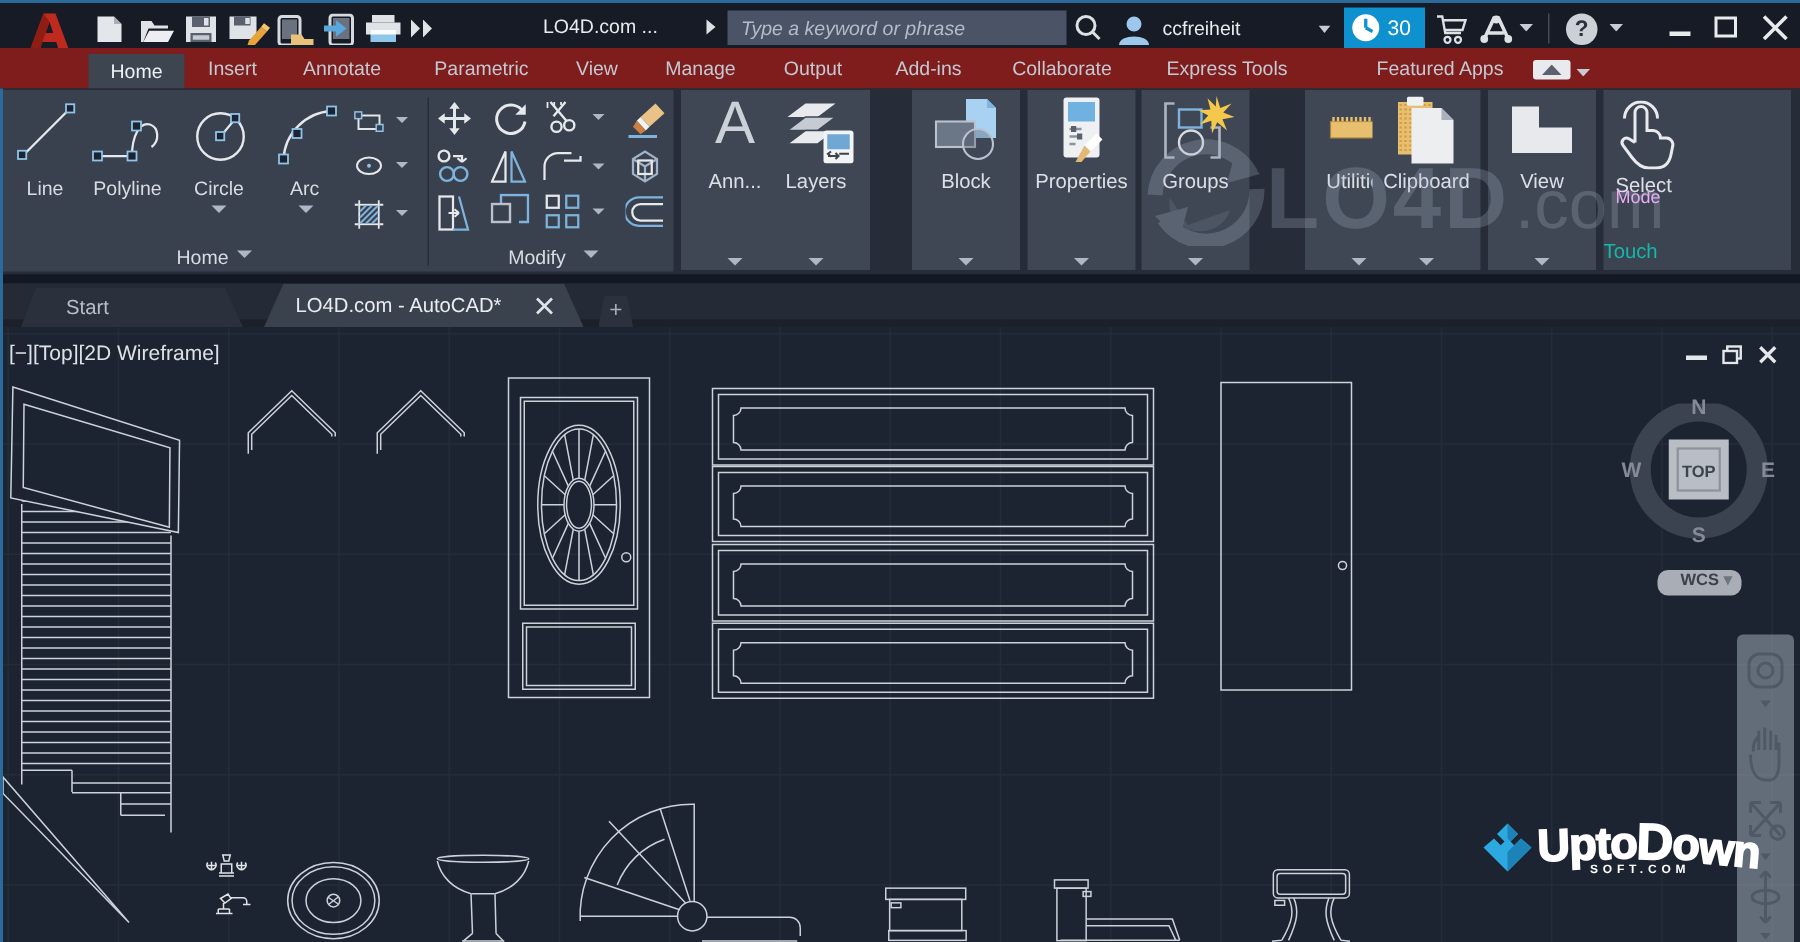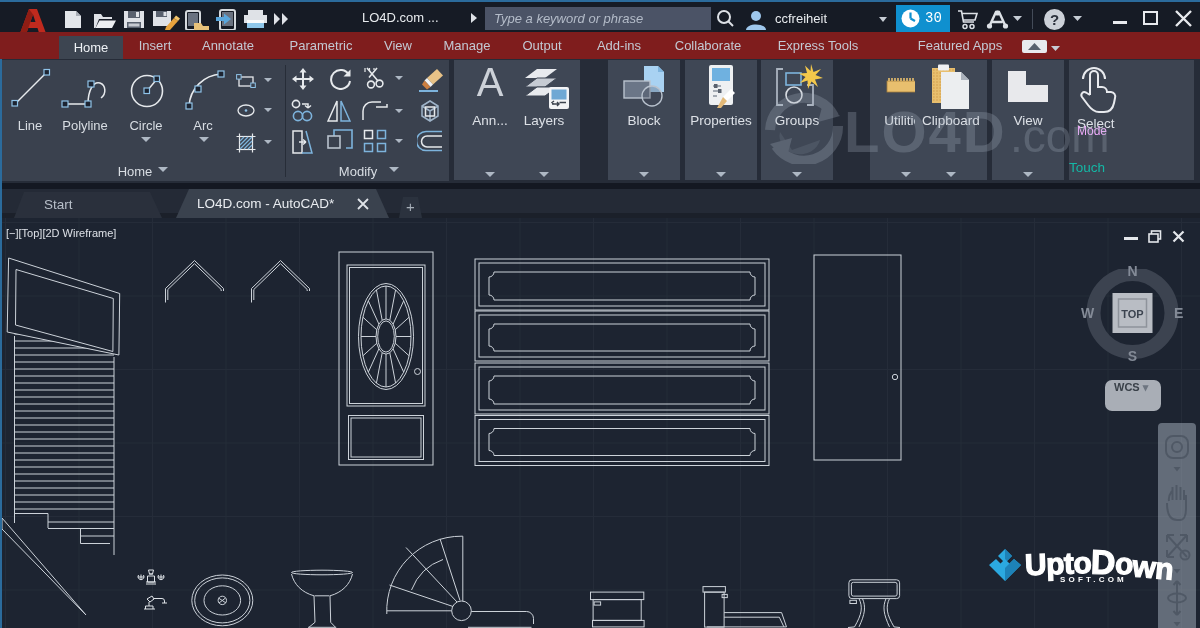--- a/index.html
+++ b/index.html
@@ -4,42 +4,42 @@
 <style>
 * { margin:0; padding:0; box-sizing:border-box; }
 html,body { width:1200px; height:628px; overflow:hidden; background:#1d2431; font-family:"Liberation Sans",sans-serif; }
 #app { position:relative; width:1200px; height:628px; overflow:hidden; }
 .abs { position:absolute; }
 
 #titlebar { position:absolute; left:0; top:0; width:1200px; height:32px; background:#161b25; border-top:2px solid #2b6b9c; }
 .ttxt { position:absolute; color:#e8ebee; font-size:13px; }
 #searchbox { position:absolute; left:485px; top:5px; width:226px; height:23px; background:#4b5366; color:#b4bcc9; font-style:italic; font-size:13px; line-height:23px; padding-left:9px; }
 #clockbadge { position:absolute; left:896px; top:3px; width:54px; height:27px; background:#0f90cf; }
-#clockbadge span { position:absolute; left:29px; top:5px; color:#fff; font-size:14px;font-family:Liberation Mono, monospace; }
+#clockbadge span { position:absolute; left:29px; top:5px; color:#fff; font-size:14px; }
 
 #tabrow { position:absolute; left:0; top:32px; width:1200px; height:27px; background:#7f1d1d; }
 .rtab { position:absolute; top:0; height:27px; line-height:27px; color:#c3c9d3; font-size:13px; text-align:center; }
 #hometab { position:absolute; left:59px; top:4px; width:64px; height:23px; background:#3d4551; color:#eef1f5; font-size:13px; line-height:23px; text-align:center; }
 
 #ribbon { position:absolute; left:0; top:59px; width:1200px; height:124px; background:#262c38; }
 #drawmod { position:absolute; left:0; top:1px; width:449px; height:121px; background:#3a414e; }
 #dmdiv { position:absolute; left:285px; top:6px; width:1px; height:112px; background:#272d38; }
 .panel { position:absolute; top:1px; width:72px; height:120px; background:#3f4755; }
 .plabel { position:absolute; width:100%; text-align:center; top:53px; color:#dce0e6; font-size:13.5px; }
 .pcaret { position:absolute; left:50%; margin-left:-5px; top:112px; width:0; height:0; border-left:5px solid transparent; border-right:5px solid transparent; border-top:5px solid #aeb8c4; }
 .biglabel { position:absolute; color:#d8dde3; font-size:13px; text-align:center; }
 #ribbonstrip { position:absolute; left:0; top:183px; width:1200px; height:6px; background:#141822; }
 
 #filetabs { position:absolute; left:0; top:189px; width:1200px; height:29px; background:#242a36; }
 #starttab { position:absolute; left:14px; top:3px; width:148px; height:26px; background:#2a303c; clip-path:polygon(10px 0, calc(100% - 12px) 0, 100% 100%, 0 100%); color:#b8bfc9; font-size:13.5px; text-align:left; padding-left:30px; line-height:26px; z-index:2; }
 #activetab { position:absolute; left:176px; top:0px; width:213px; height:29px; background:#3a424e; clip-path:polygon(13px 0, calc(100% - 13px) 0, 100% 100%, 0 100%); color:#e9ecf0; font-size:13.5px; line-height:29px; z-index:3; }
 #plustab { position:absolute; left:399px; top:8px; width:23px; height:21px; background:#2b323e; clip-path:polygon(4px 0, calc(100% - 4px) 0, 100% 100%, 0 100%); color:#a6aeb8; font-size:15px; text-align:center; line-height:19px; z-index:2; }
 
 #canvas { position:absolute; left:0; top:218px; width:1200px; height:410px; background:#1d2431; border-left:2px solid #2b6b9c; }
-#vplabel { position:absolute; left:4px; top:9px; color:#dde1e7; font-size:11px; }
+#vplabel { position:absolute; left:4px; top:9px; color:#dde1e7; font-size:14px; }
 </style>
 </head>
 <body>
 <div id="app">
   <div id="titlebar">
     <svg class="abs" style="left:16px;top:5px" width="34" height="30" viewBox="0 0 34 30">
       <path d="M3 29 L13 2 L21 2 L31 29 L24 29 L21.5 21 L12 21 L14 15 L19.5 15 L17 7.5 L9.5 29 Z" fill="#bf2a1e"></path>
       <path d="M3 29 L9.5 29 L17 7.5 L13 2 Z" fill="#8f1d14"></path>
     </svg>
     <svg class="abs" style="left:63px;top:8px" width="21" height="19" viewBox="0 0 21 19">
@@ -501,21 +501,21 @@
         <circle cx="46.5" cy="44" r="39" fill="none" stroke="#3c4350" stroke-width="14"></circle>
         <rect x="26.5" y="24" width="40" height="40" fill="#b9bdc4"></rect>
         <rect x="32.5" y="30" width="28" height="28" fill="none" stroke="#8e939b" stroke-width="1.5"></rect>
         <text x="46.5" y="49" text-anchor="middle" font-family="Liberation Sans,sans-serif" font-size="11" font-weight="bold" fill="#3c4450">TOP</text>
       </svg>
       <div class="abs" style="left:0;top:-6px;width:93px;text-align:center;color:#848b97;font-size:14px;font-weight:bold">N</div>
       <div class="abs" style="left:0;top:79px;width:93px;text-align:center;color:#848b97;font-size:14px;font-weight:bold">S</div>
       <div class="abs" style="left:-5px;top:36px;color:#848b97;font-size:14px;font-weight:bold">W</div>
       <div class="abs" style="left:88px;top:36px;color:#848b97;font-size:14px;font-weight:bold">E</div>
     </div>
-    <div class="abs" style="left:1103px;top:162px;width:56px;height:31px;background:#a9aeb6;border-radius:7px;color:#3a4149;font-size:11px;font-weight:bold;text-align:left;line-height:15px;padding-left:9px">WCS <span style="color:#6d7580">▾</span></div>
+    <div class="abs" style="left:1103px;top:162px;width:56px;height:17px;background:#a9aeb6;border-radius:7px;color:#3a4149;font-size:11px;font-weight:bold;text-align:center;line-height:15px;padding-left:9px">WCS <span style="color:#6d7580">▾</span></div>
 
     <div class="abs" style="left:1156px;top:205px;width:38px;height:205px;background:rgba(164,174,188,0.52);border-radius:4px 4px 0 0">
       <svg width="38" height="205" viewBox="0 0 38 205" style="opacity:0.60">
         <g fill="none" stroke="#434c59" stroke-width="2"></g>
         <g fill="none" stroke="#434c59" stroke-width="2">
           <rect x="8" y="13" width="22" height="22" rx="7"></rect>
           <circle cx="19" cy="24" r="5"></circle>
           <path d="M11 78 C10 72 13 70 14 68 M14.5 77 L14.5 64 M18.5 77 L18.5 62 M22.5 77 L22.5 64 M26 77 L26 67 M9 80 C9 90 12 97 19 97 L22 97 C26 97 28 92 28 86 L28 72"></path>
           <path d="M9 112 L29 134 M29 112 L9 134 M29 112 L29 119 M29 112 L22 112 M9 112 L9 119 M9 112 L16 112 M9 134 L16 134 M9 134 L9 127"></path>
           <circle cx="27" cy="132" r="4.5"></circle>

